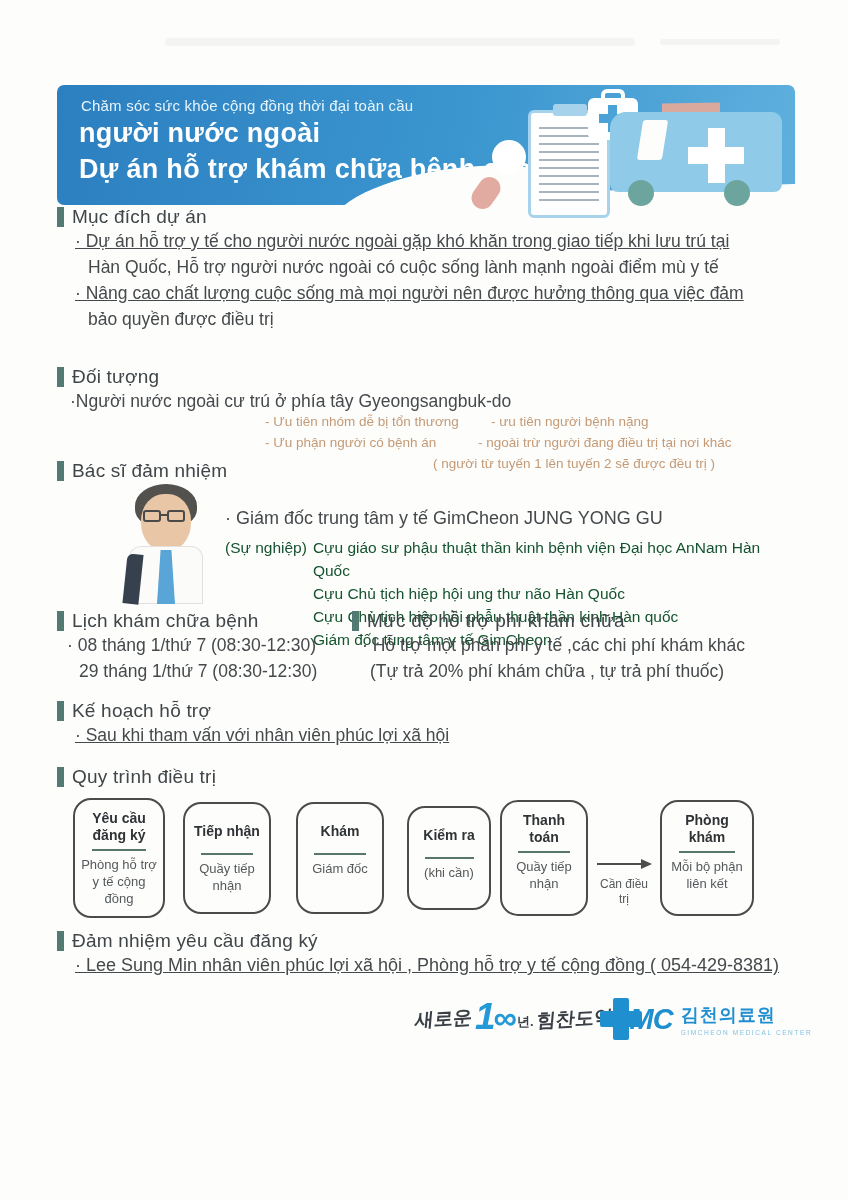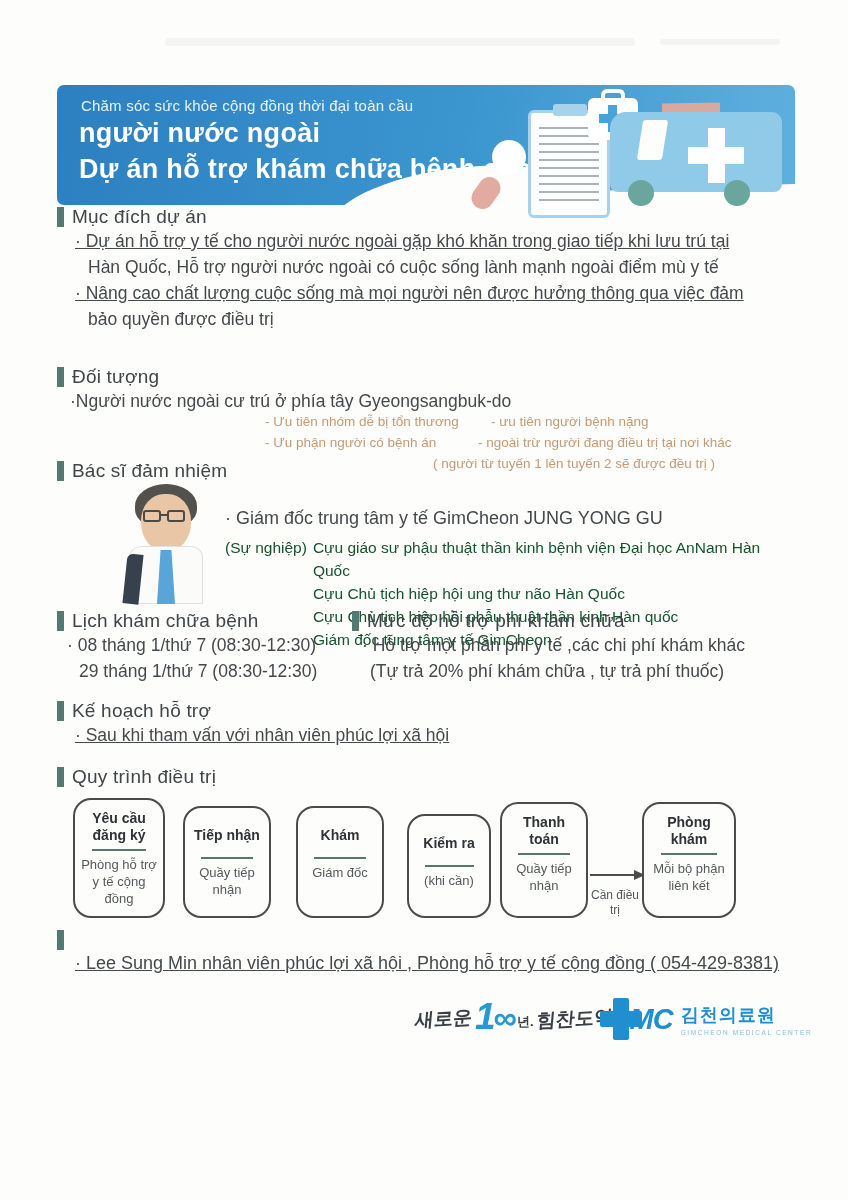--- a/index.html
+++ b/index.html
@@ -79,34 +79,34 @@
   .career-row { display:flex; font-size:15.5px; line-height:22.5px; color:#14532d; }
   .career-label { flex:0 0 auto; margin-right:6px; }
   .career-lines div { margin-bottom:0.5px; }
 
   .sec-schedule { top:610px; width:290px; }
   .sec-support  { top:610px; left:352px; width:440px; }
 
   .sec-plan { top:700px; }
   .sec-process { top:766px; }
 
-  .flow { position:absolute; left:16px; top:32px; display:flex; align-items:flex-end; }
+  .flow { position:absolute; left:16px; top:32px; display:flex; align-items:center; }
   .fbox { border:2px solid #4b4b4b; border-radius:18px; background:#fdfdfc;
           padding:9px 5px 6px; text-align:center; }
   .fbox .ft { font-size:14px; font-weight:700; color:#2f3335; line-height:17px;
               display:flex; align-items:center; justify-content:center; min-height:36px; }
   .fbox .fd { width:70%; margin:4px auto 5px; border-top:2px solid #56766e; }
   .fbox .fs { font-size:13px; color:#55595c; line-height:17px; }
   .b1 { width:92px; min-height:120px; margin-right:18px; }
   .b2 { width:88px; min-height:112px; margin-right:25px; }
   .b3 { width:88px; min-height:112px; margin-right:23px; }
   .b4 { width:84px; min-height:104px; margin-right:9px; }
   .b5 { width:88px; min-height:116px; }
   .b6 { width:94px; min-height:116px; }
-  .flow-arrow { width:54px; padding-top:46px; text-align:center; }
+  .flow-arrow { width:72px; padding-top:46px; text-align:center; }
   .flow-arrow .lbl { font-size:12px; color:#55595c; line-height:15px; margin-top:3px; }
 
   .sec-contact { top:930px; }
   .contact-line { font-size:18px; }
 
   
   .logos { position:absolute; left:0; top:996px; width:848px; height:52px; }
   .logo1 { position:absolute; left:415px; top:6px; display:flex; align-items:flex-end; }
   .logo1 .k { font-weight:700; color:#3a3f45; font-size:19px; transform:skewX(-8deg) rotate(-3deg); }
   .logo1 .one { font-weight:700; font-style:italic; color:#2399d6; font-size:37px; line-height:30px; margin:0 -2px 0 3px; }
@@ -291,20 +291,21 @@
         <div class="ft">Phòng khám</div>
         <div class="fd"></div>
         <div class="fs">Mỗi bộ phận liên kết</div>
       </div>
     </div>
   </div>
 
   <div class="sec sec-contact">
     <div class="sec-head">
       <span class="marker"></span>
+      <span class="sec-title">Đảm nhiệm yêu cầu đăng ký</span>
     </div>
     <div class="body-line contact-line ind1">· Lee Sung Min nhân viên phúc lợi xã hội , Phòng hỗ trợ y tế cộng đồng ( 054-429-8381)</div>
   </div>
 
   <div class="logos">
     <div class="logo1">
       <span class="k">새로운</span>
       <span class="one">1</span>
       <span class="inf">∞</span>
       <span class="small">년.</span>

